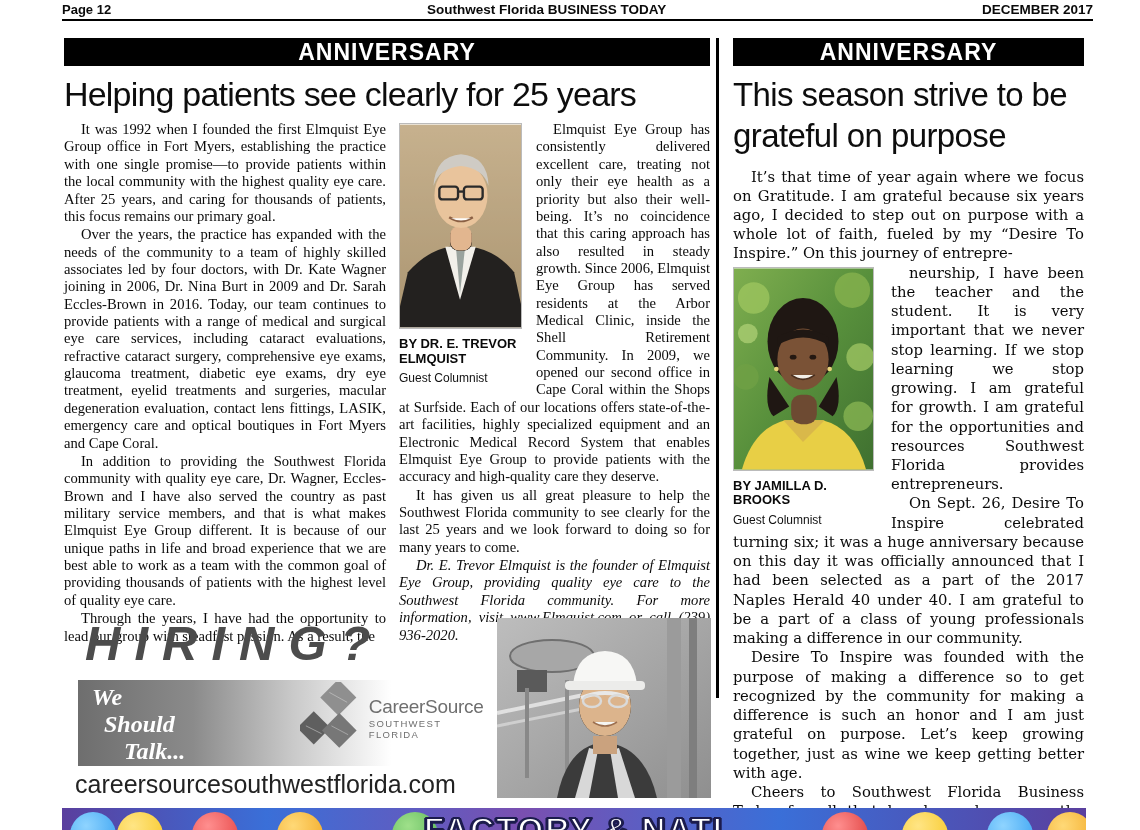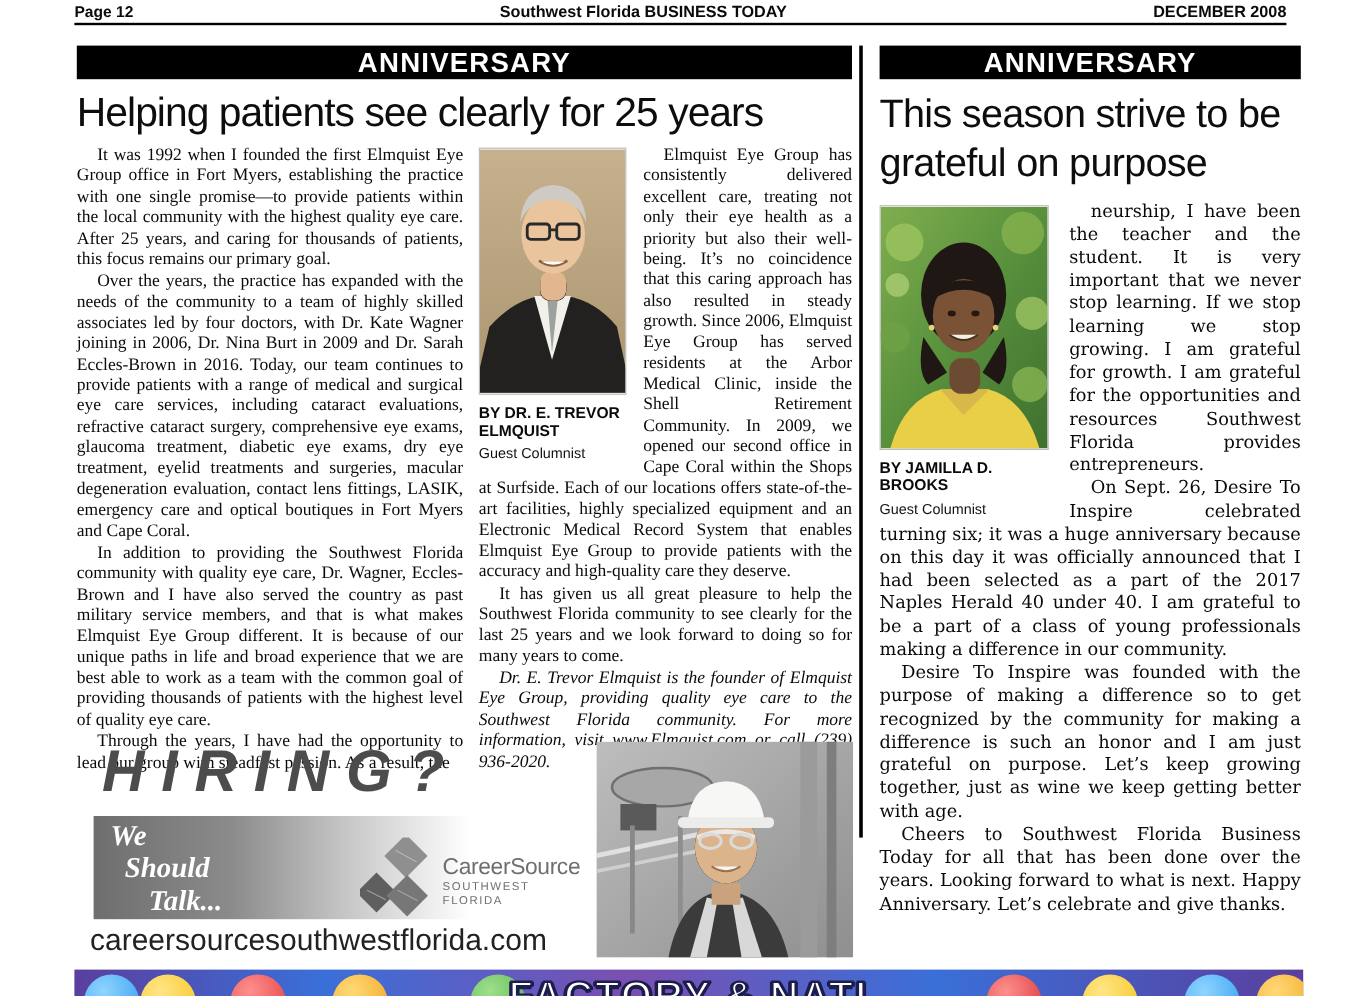--- a/index.html
+++ b/index.html
@@ -1,21 +1,21 @@
 <!DOCTYPE html>
 <html><head>
 <meta charset="utf-8">
 <style>
   * { margin:0; padding:0; box-sizing:border-box; }
   html,body { width:1140px; height:830px; background:#fff; overflow:hidden;
     font-family:"Liberation Serif", serif; color:#0a0a0a; }
   .page { position:relative; width:1140px; height:830px; background:#fff; }
 
   
-  .masthead { position:absolute; top:3px; left:62px; right:68px; height:18px;
+  .masthead { position:absolute; top:3px; left:62px; right:47px; height:18px;
     display:flex; align-items:center; justify-content:space-between;
     border-bottom:2.5px solid #000; padding-bottom:3px;
     font-family:"Liberation Sans", sans-serif; font-weight:bold; }
   .masthead .mh-left { font-size:13px; }
   .masthead .mh-center { font-size:13.5px; }
   .masthead .mh-right { font-size:13.5px; }
 
   
   .left-article { position:absolute; left:64px; top:38px; width:646px; }
   .right-article { position:absolute; left:733px; top:38px; width:351px; }
@@ -62,21 +62,21 @@
   .hiring { font-family:"Liberation Sans", sans-serif; font-weight:bold;
     font-style:italic; font-size:49px; color:#4c4c4c; letter-spacing:14px;
     padding-left:10px; line-height:1.05; }
   .talk-box { position:absolute; left:3px; top:62px; width:330px; height:86px;
     background:linear-gradient(to right, #6e6e6e 0%, #8b8b8b 35%, #c9c9c9 65%, #ffffff 95%);
     color:#fff; font-style:italic; font-weight:bold; font-size:24px;
     font-family:"Liberation Serif", serif; line-height:1.12; padding-top:4px; }
   .talk-box .t1 { padding-left:14px; }
   .talk-box .t2 { padding-left:26px; }
   .talk-box .t3 { padding-left:46px; }
-  .cs-logo { position:absolute; left:225px; top:80px; display:flex; align-items:center; }
+  .cs-logo { position:absolute; left:225px; top:64px; display:flex; align-items:center; }
   .cs-text { margin-left:6px; font-family:"Liberation Sans", sans-serif; color:#6f6f6f; }
   .cs-name { font-size:19px; letter-spacing:-0.3px; }
   .cs-sub { font-size:9.5px; letter-spacing:1.3px; margin-top:0; }
   .ad-url { position:absolute; left:0; top:152px; width:418px; text-align:left;
     font-family:"Liberation Sans", sans-serif; font-size:25px; color:#222; }
   .ad-photo { width:214px; height:180px; flex:none; margin-left:4px; display:block; }
 
   
   .balloon-strip { position:absolute; left:62px; right:54px; top:808px; height:22px;
     overflow:hidden;
@@ -90,21 +90,21 @@
     text-shadow:0 2px 0 #1c1c4d, 2px 0 0 #1c1c4d, -2px 0 0 #1c1c4d; }
 </style>
 </head>
 <body>
 
 <div class="page">
 
   <div class="masthead">
     <span class="mh-left">Page 12</span>
     <span class="mh-center">Southwest Florida BUSINESS TODAY</span>
-    <span class="mh-right">DECEMBER 2008</span>
+    <span class="mh-right">DECEMBER 2017</span>
   </div>
 
   <div class="divider"></div>
 
   <div class="left-article">
     <div class="banner">ANNIVERSARY</div>
     <div class="headline">Helping patients see clearly for 25 years</div>
 
     <div class="body-row serif-body">
       <div class="colA">
@@ -221,20 +221,21 @@
 
       <path d="M96 104 Q108 112 120 104" fill="#f5f5f2" stroke="#9c6f4f" stroke-width="1.6"></path>
     </svg>
   </div>
 
   <div class="right-article">
     <div class="banner">ANNIVERSARY</div>
     <div class="headline2">This season strive to be grateful on purpose</div>
 
     <div class="r-body">
+      <p>It’s that time of year again where we focus on Gratitude. I am grateful because six years ago, I decided to step out on purpose with a whole lot of faith, fueled by my “Desire To Inspire.” On this journey of entrepre-</p>
       <div class="photo-float-r">
 
         <svg class="portrait-r" viewBox="0 0 141 204">
           <defs>
             <linearGradient id="bgJ" x1="0" y1="0" x2="1" y2="1">
               <stop offset="0" stop-color="#7fae4f"></stop>
                 <stop offset="0.5" stop-color="#58903c"></stop>
                 <stop offset="1" stop-color="#3f7030"></stop>
             </linearGradient>
           </defs>

